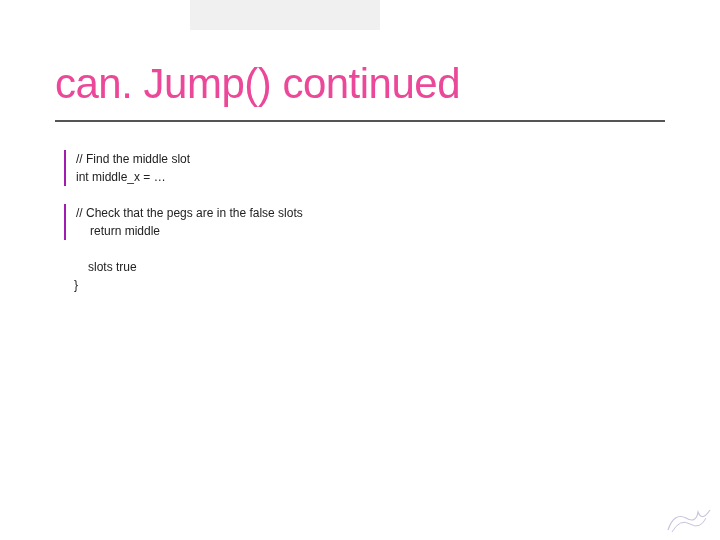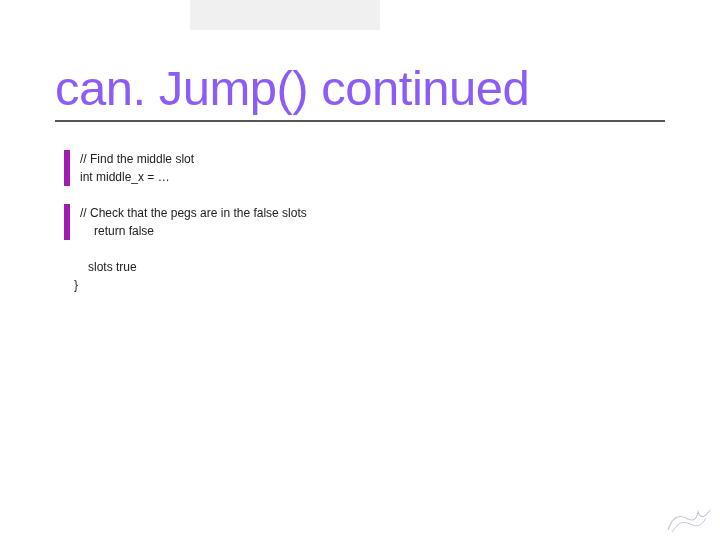--- a/index.html
+++ b/index.html
@@ -25,22 +25,22 @@
     top: 0;
     left: 0;
     width: 720px;
     height: 540px;
   }
   .title {
     position: absolute;
     top: 60px;
     left: 55px;
     font-family: Verdana, Geneva, sans-serif;
-    font-size: 49px;
-    color: #8b5cf6;
+    font-size: 42px;
+    color: #ec4899;
     letter-spacing: -0.5px;
   }
   .title-underline {
     position: absolute;
     top: 120px;
     left: 55px;
     width: 610px;
     height: 2px;
     background: #555;
   }
@@ -49,21 +49,21 @@
     top: 150px;
     left: 64px;
     width: 600px;
     font-size: 12px;
     color: #222;
     line-height: 1.5;
   }
   .body .block {
     margin-bottom: 18px;
     padding-left: 10px;
-    border-left: 6px solid #a21caf;
+    border-left: 2px solid #a21caf;
   }
   .body .line {
     white-space: nowrap;
   }
   .body .indent1 { padding-left: 14px; }
   .body .closebrace { padding-left: 0; }
   .corner-deco {
     position: absolute;
     right: 8px;
     bottom: 6px;
@@ -84,21 +84,21 @@
 
   <div class="body">
 
     <div class="block">
       <div class="line">// Find the middle slot</div>
       <div class="line">int middle_x = …</div>
     </div>
 
     <div class="block">
       <div class="line">// Check that the pegs are in the false slots</div>
-      <div class="line indent1">return false</div>
+      <div class="line indent1">return middle</div>
     </div>
 
     <div class="block" style="border-left:none;">
       <div class="line indent1">slots true</div>
       <div class="line closebrace">}</div>
     </div>
 
   </div>
 
   <div class="corner-deco">

